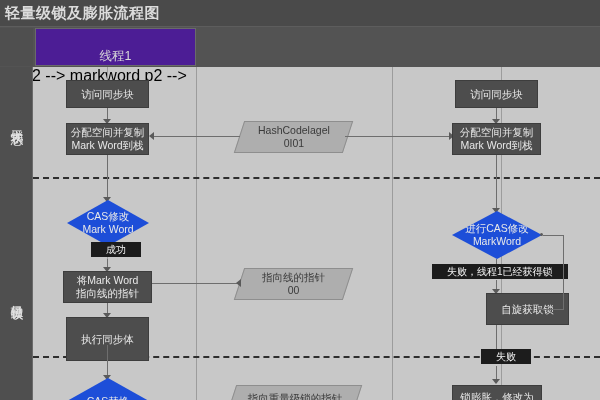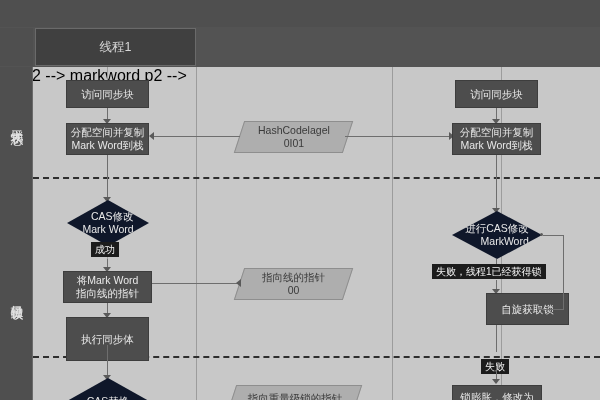--- a/index.html
+++ b/index.html
@@ -23,24 +23,24 @@
     letter-spacing:.5px;padding-left:5px;white-space:nowrap;
   }
 
   
   .headerrow{
     position:absolute;left:0;top:27px;width:600px;height:40px;
     background:#535353;
   }
   .hcell{
     position:absolute;top:1px;height:38px;
-    background:#404040;
+    background:#4c1d95;
     border:1px solid #6a6a6a;
     box-sizing:border-box;
-    display:flex;align-items:center;justify-content:center;
+    display:flex;align-items:flex-end;justify-content:center;
     color:#d9d9d9;font-size:12.5px;
   }
   .hcorner{position:absolute;left:0;top:1px;width:33px;height:38px;background:#4f4f4f;}
 
   
   .bodyarea{
     position:absolute;left:0;top:67px;width:600px;height:333px;
     background:#c8c8c8;
   }
   .railcol{
@@ -71,39 +71,39 @@
   
   .node{
     position:absolute;box-sizing:border-box;
     background:#4d4d4d;border:1px solid #3d3d3d;
     color:#e8e8e8;font-size:10.5px;line-height:13px;
     display:flex;align-items:center;justify-content:center;
     text-align:center;white-space:pre-line;
     padding:1px 2px;
   }
   .diamond{
-    position:absolute;background:#0f172a;
+    position:absolute;background:#1d4ed8;
     color:#e8e8e8;font-size:10.5px;line-height:13px;
     display:flex;align-items:center;justify-content:center;
-    text-align:right;white-space:pre-line;
+    text-align:center;white-space:pre-line;
     clip-path:polygon(50% 0,100% 50%,50% 100%,0 50%);
   }
   .para{
     position:absolute;background:#aeaeae;border:1px solid #8e8e8e;
     color:#3a3a3a;font-size:10.5px;line-height:13px;
     display:flex;align-items:center;justify-content:center;
     text-align:center;white-space:pre-line;
     transform:skewX(-18deg);
   }
   .para > span{transform:skewX(18deg);display:block;}
 
   
   .chip{
     position:absolute;background:#1c1c1c;color:#f2f2f2;
-    font-size:10px;line-height:13px;padding:1px 4px;
+    font-size:10px;line-height:13px;padding:1px 15px;
     white-space:nowrap;box-sizing:border-box;
   }
 
   
   .vline{position:absolute;width:1px;background:#6e6e6e;}
   .hline{position:absolute;height:1px;background:#6e6e6e;}
   .arrow-d{
     position:absolute;width:0;height:0;
     border-left:4px solid transparent;border-right:4px solid transparent;
     border-top:5px solid #5a5a5a;
@@ -118,20 +118,23 @@
     border-top:4px solid transparent;border-bottom:4px solid transparent;
     border-left:5px solid #5a5a5a;
   }
   .dot{position:absolute;width:3px;height:3px;background:#5a5a5a;border-radius:50%;}
 </style>
 </head>
 <body>
 
 <div id="stage">
 
+  <div class="titlebar">
+    <div class="ttl">轻量级锁及膨胀流程图</div>
+  </div>
 
   <div class="headerrow">
     <div class="hcorner"></div>
     <div class="hcell" style="left:35px;width:161px;">
       <span>线程1</span>
     </div>
   </div>
 
   <div class="bodyarea">
 
@@ -232,20 +235,20 @@
 
     <div class="node" style="left:455px;top:226px;width:83px;height:32px;margin-left:31px;">自旋获取锁</div>
 
     
     <div class="hline" style="left:538px;top:242px;width:26px;"></div>
     <div class="vline" style="left:563px;top:168px;height:74px;"></div>
     <div class="hline" style="left:543px;top:168px;width:21px;"></div>
     <div class="dot" style="left:540px;top:166px;"></div>
 
     <div class="vline" style="left:496px;top:258px;height:27px;"></div>
-    <div class="chip" style="left:481px;top:292px;">失败</div>
+    <div class="chip" style="left:481px;top:282px;">失败</div>
     <div class="vline" style="left:496px;top:299px;height:16px;"></div>
     <div class="arrow-d" style="left:492px;top:312px;"></div>
 
     <div class="node" style="left:452px;top:318px;width:90px;height:24px;">锁膨胀，修改为</div>
 
   </div>
 </div>
 
 </body></html>

